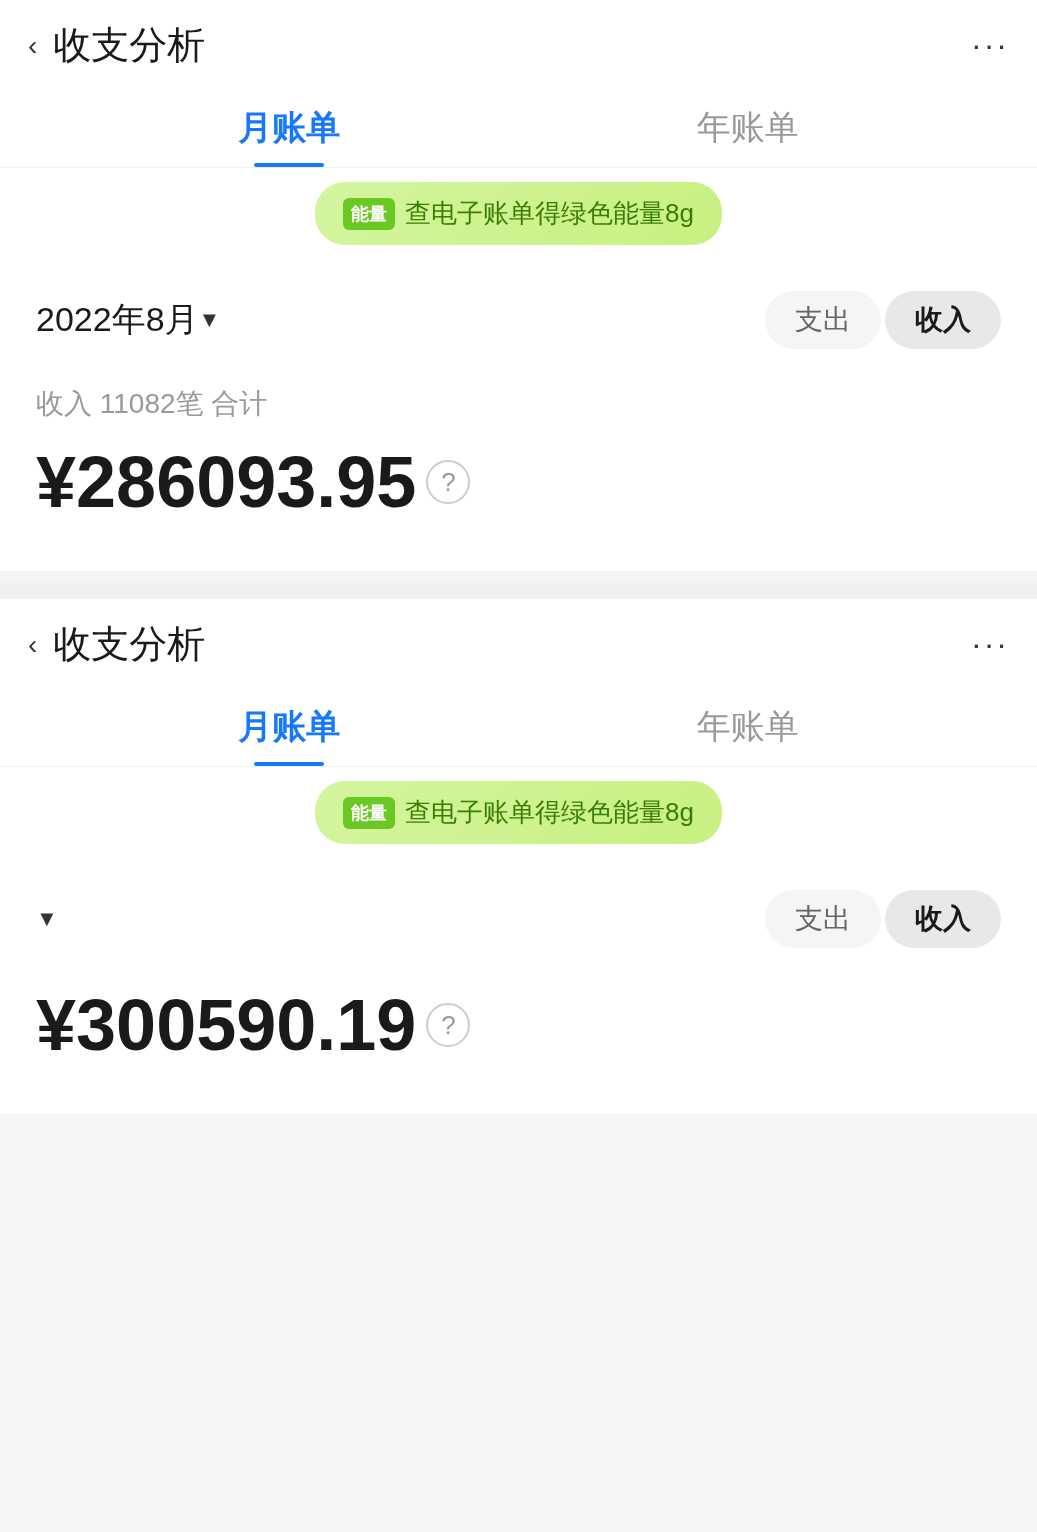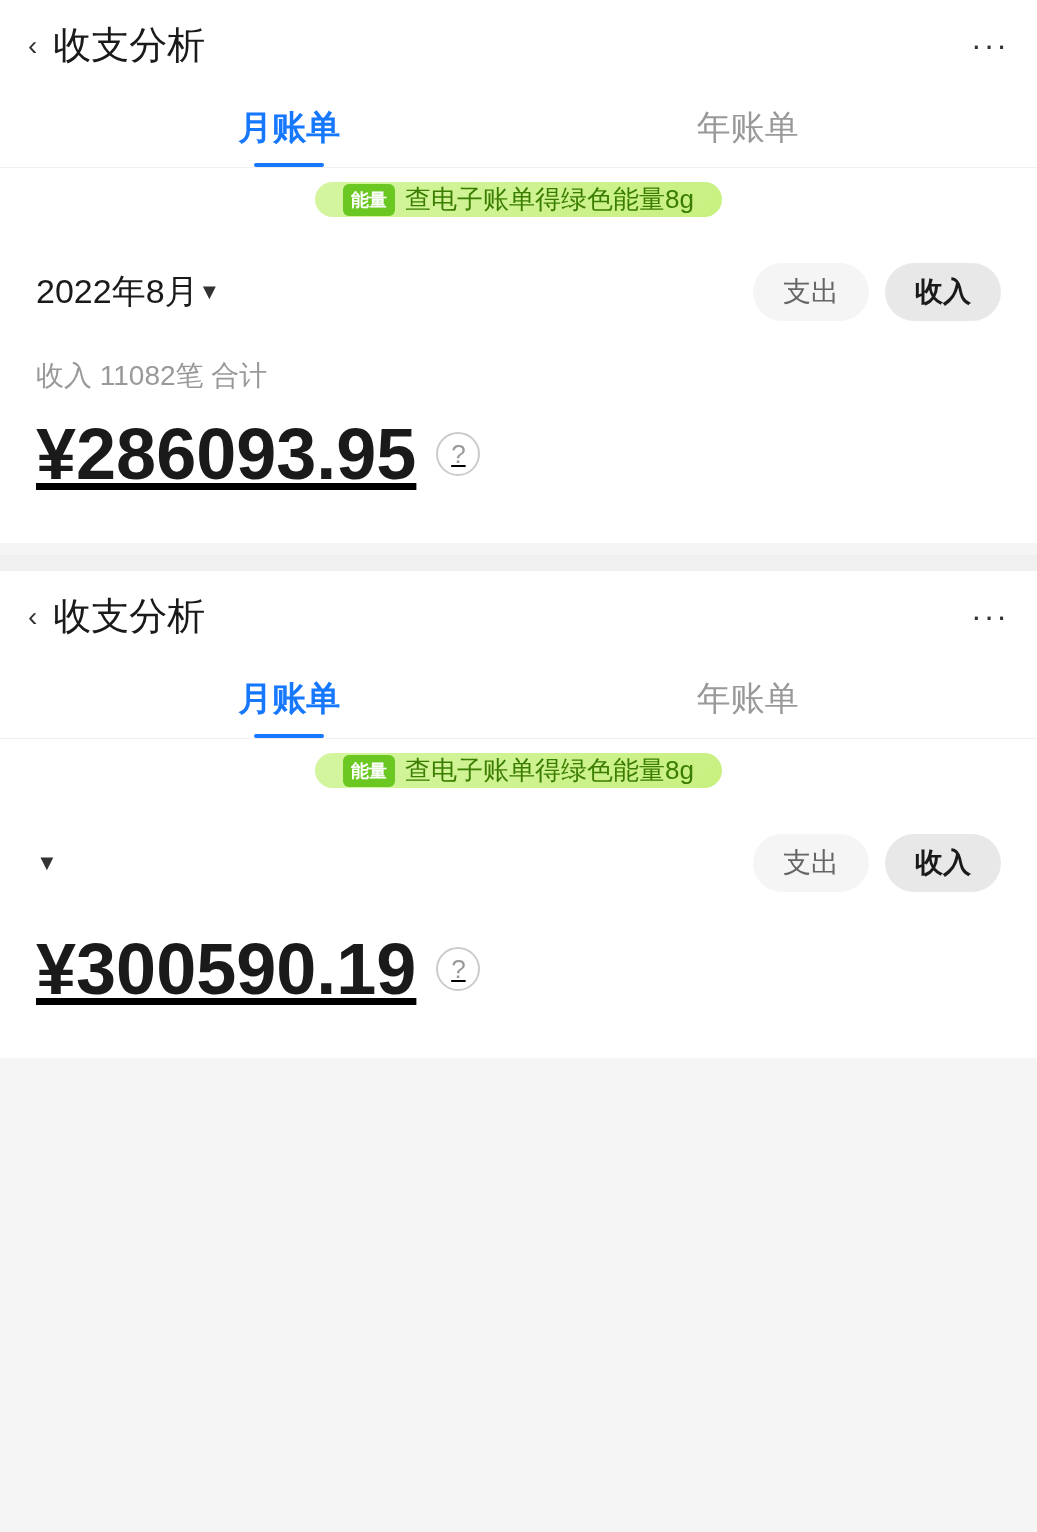--- a/index.html
+++ b/index.html
@@ -96,21 +96,21 @@
       align-items: center;
       padding: 14px 0;
       background: #fff;
     }
 
     .energy-inner {
       display: flex;
       align-items: center;
       gap: 10px;
       background: linear-gradient(135deg, #d4f5a0, #c8f080);
-      padding: 0 28px;
+      padding: 14px 28px;
       border-radius: 30px;
     }
 
     .energy-badge {
       background: #6bc823;
       color: #fff;
       font-size: 18px;
       font-weight: 700;
       padding: 4px 8px;
       border-radius: 6px;
@@ -144,21 +144,21 @@
       font-weight: 500;
     }
 
     .dropdown-arrow {
       font-size: 22px;
       color: #333;
     }
 
     .type-buttons {
       display: flex;
-      gap: 16px;
+      gap: 4px;
     }
 
     .type-btn {
       padding: 10px 30px;
       border-radius: 30px;
       font-size: 28px;
       color: #666;
       background: #f5f5f5;
       border: none;
       cursor: pointer;
@@ -178,22 +178,21 @@
 
     .summary-label {
       font-size: 28px;
       color: #999;
       margin-bottom: 18px;
     }
 
     .summary-amount-row {
       display: flex;
       align-items: center;
-      gap: 20px;
-      text-decoration: underline;
+      gap: 10px;
     }
 
     .summary-amount {
       font-size: 72px;
       font-weight: 700;
       color: #1a1a1a;
     }
 
     .help-icon {
       width: 44px;

